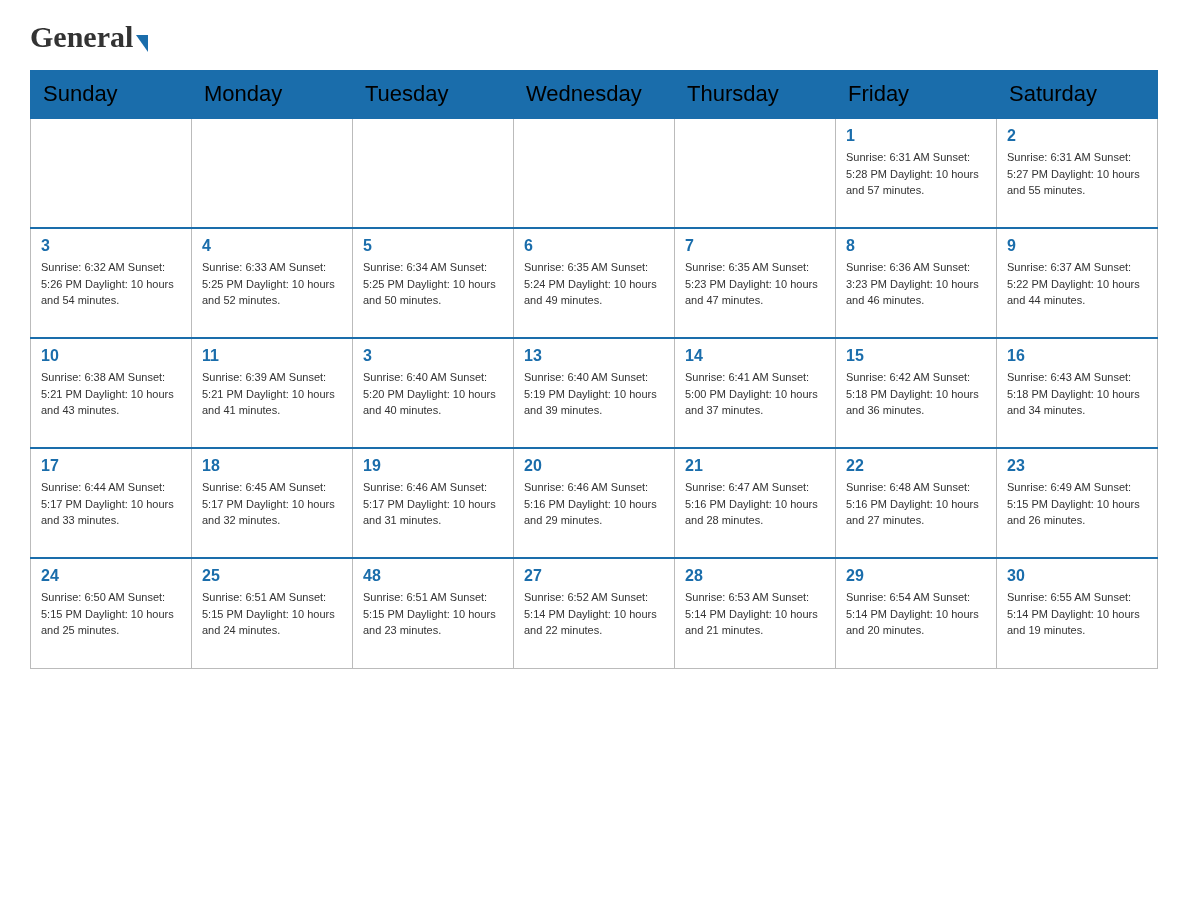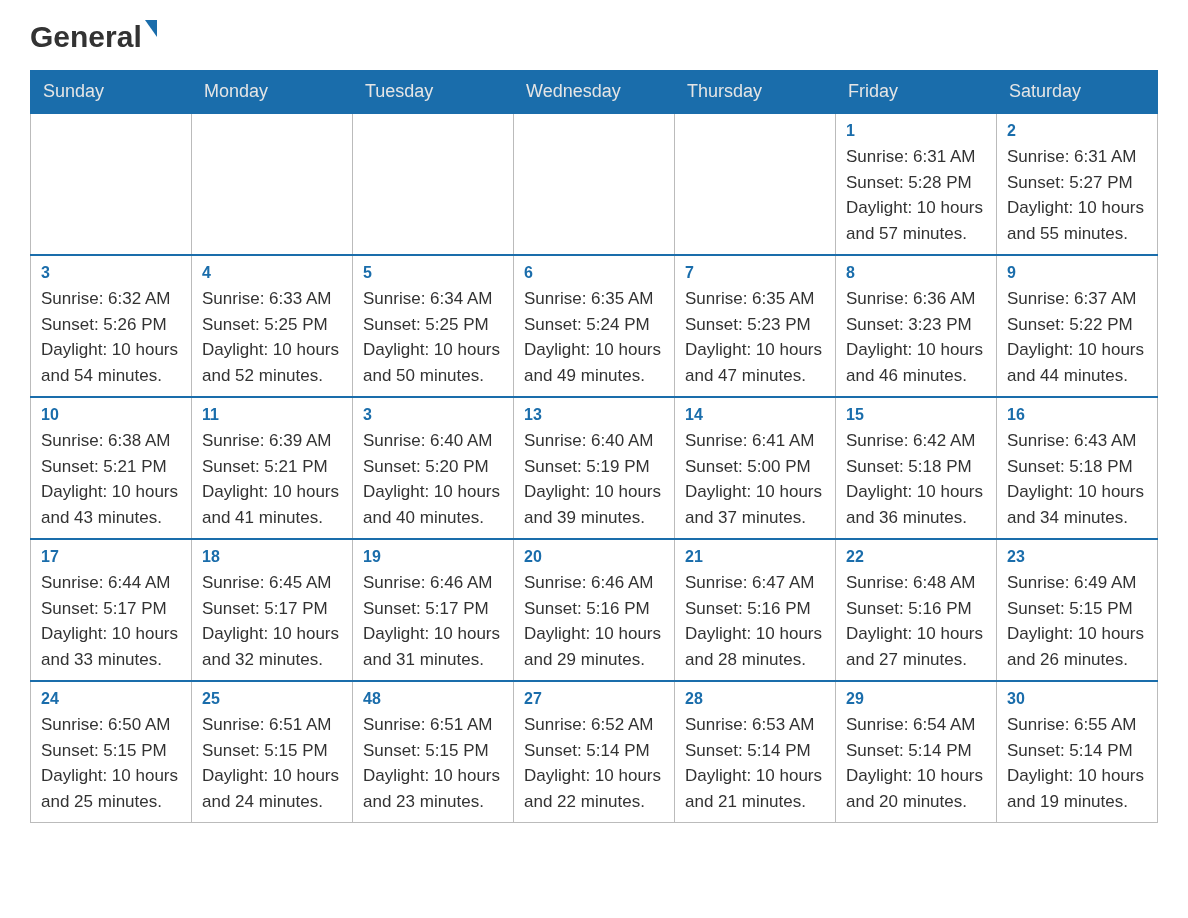--- a/index.html
+++ b/index.html
@@ -35,22 +35,22 @@
       color: #444;
       margin-top: 4px;
     }
     .calendar {
       width: 100%;
       border-collapse: collapse;
       border: 1px solid #999;
     }
     .calendar th {
       background-color: #1a6dab;
-      color: #e5e5e5;
-      font-size: 18px;
+      color: #000000;
+      font-size: 22px;
       font-weight: normal;
       padding: 10px 12px;
       text-align: left;
       border: 1px solid #1a6dab;
     }
     .calendar td {
       vertical-align: top;
       border: 1px solid #bbb;
       padding: 8px 10px;
       font-size: 13px;
@@ -59,37 +59,37 @@
       height: 110px;
     }
     .day-number {
       font-size: 16px;
       font-weight: bold;
       color: #1a6dab;
       display: block;
       margin-bottom: 4px;
     }
     .day-info {
-      font-size: 17px;
+      font-size: 11px;
       line-height: 1.5;
       color: #333;
     }
     .empty-cell {
       background: #fff;
     }
     tr.week-row td {
       border-top: 2px solid #1a6dab;
     }
   </style>
 </head>
 <body>
 
 <div class="header">
   <div class="logo">
-    <div style="display:flex; align-items:flex-start;">
+    <div style="display:flex; align-items:flex-end;font-family:Liberation Serif, serif;">
       <span style="font-size:30px; font-weight:bold; color:#333;">General</span>
       <span style="display:inline-block; width:0; height:0; border-left:12px solid transparent; border-bottom:0px solid transparent; border-top:17px solid #1a6dab; margin-left:3px; margin-bottom:2px;"></span>
     </div>
     <span style="font-size:30px; font-weight:bold; color:#1a6dab; margin-top:-4px; margin-left:2px;"></span>
   </div>
   <div class="title-section">
     <div class="month-title"></div>
     <div class="location-title"></div>
   </div>
 </div>

